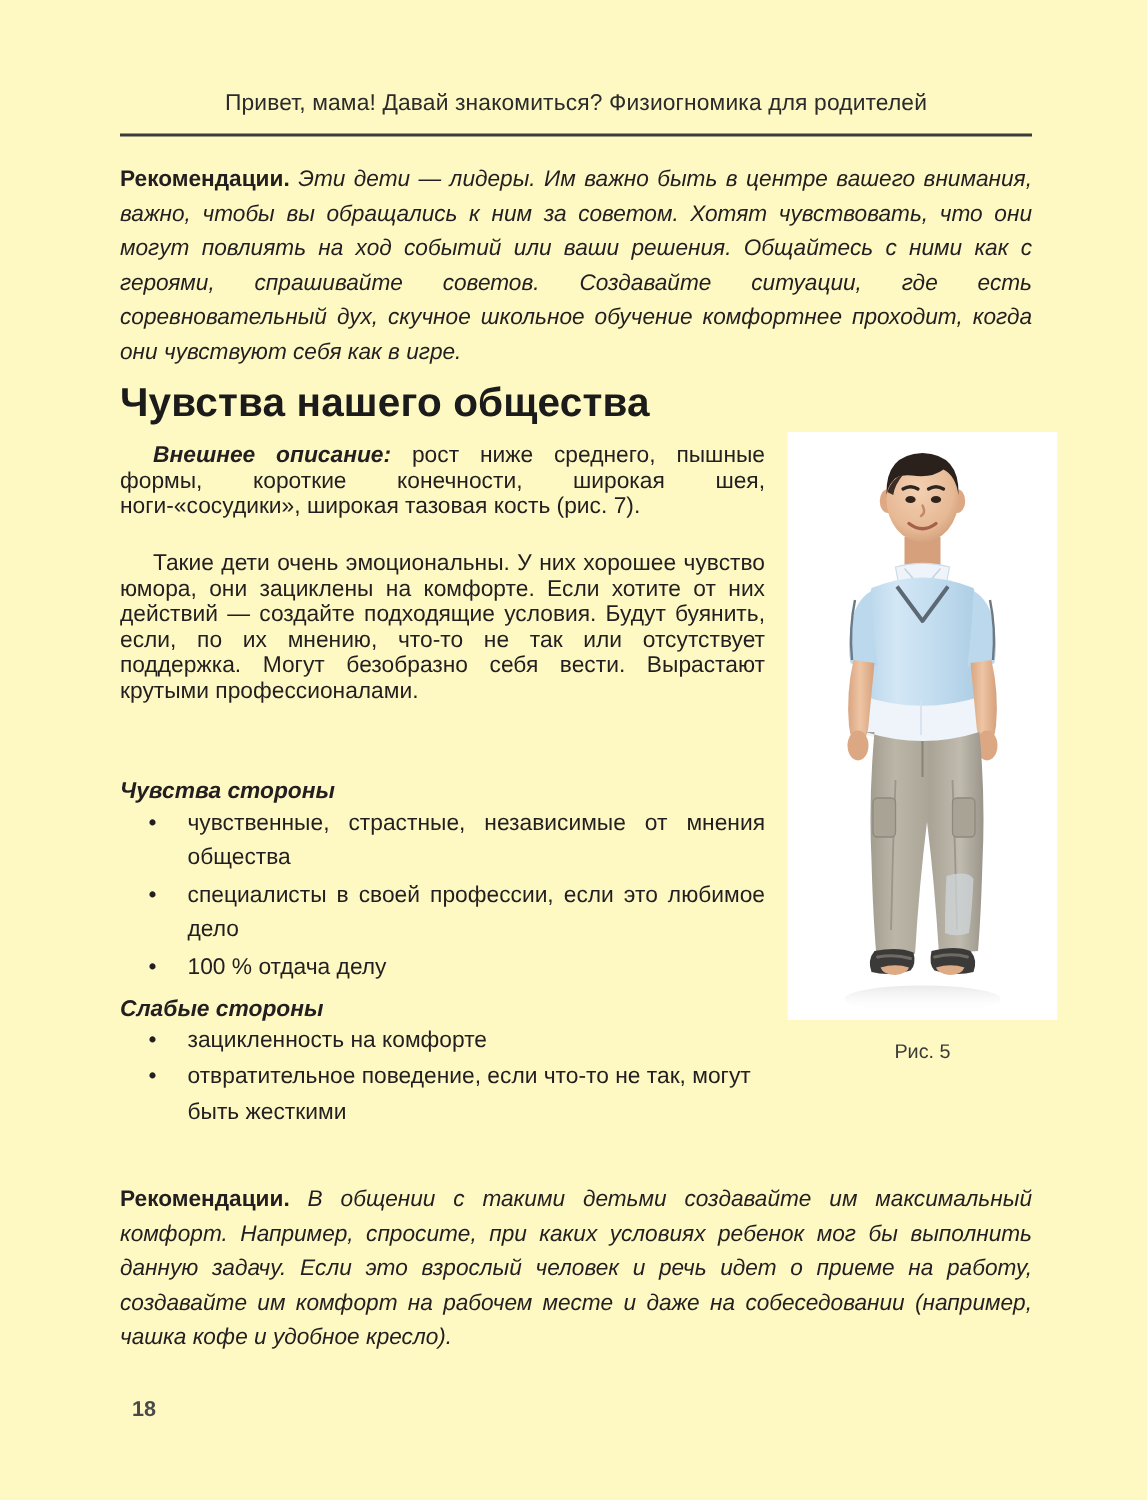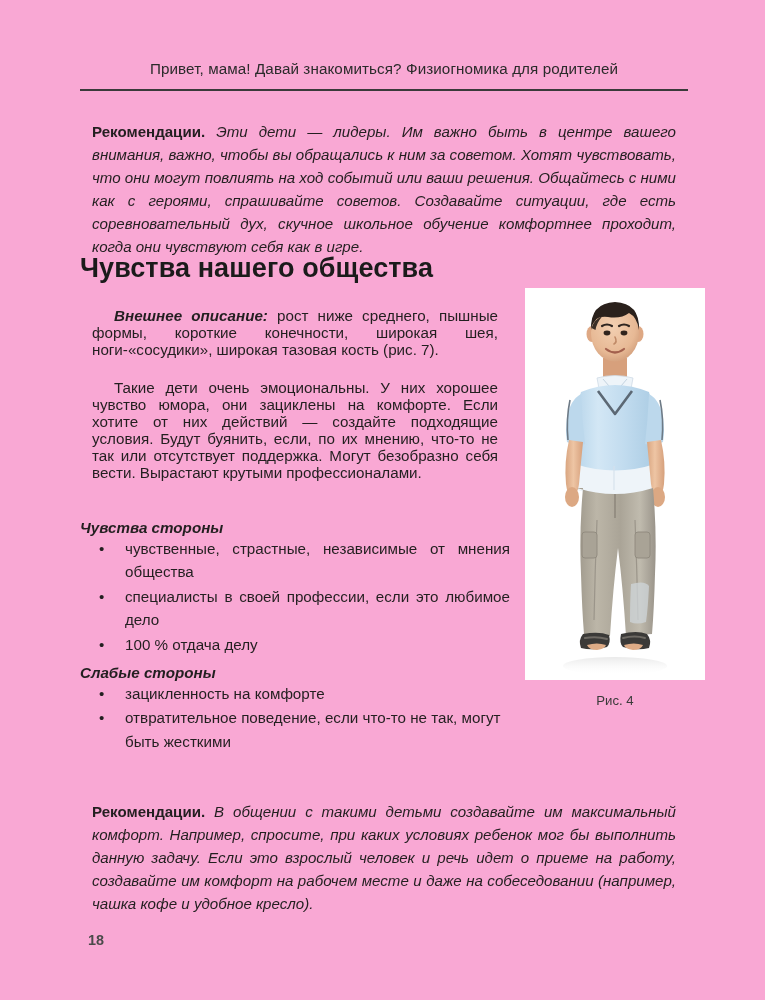--- a/index.html
+++ b/index.html
@@ -12,21 +12,21 @@
     height: 1000px;
     position: relative;
     font-family: "Liberation Sans", "DejaVu Sans", sans-serif;
     color: #231f20;
     overflow: hidden;
   }
 
   .page {
     position: absolute;
     inset: 0;
-    background: #f9a8d4;
+    background: #fef9c3;
   }
 
   
   .running-head {
     position: absolute;
     left: 80px;
     top: 60px;
     width: 608px;
     text-align: center;
     font-size: 15.2px;
@@ -49,21 +49,21 @@
     left: 80px;
     width: 608px;
   }
   .col-narrow {
     position: absolute;
     left: 80px;
     width: 430px;
   }
 
   p {
-    margin: 12px;
+    margin: 0;
   }
 
   .para-italic {
     font-style: italic;
     font-size: 15.1px;
     line-height: 23.1px;
     text-align: justify;
     text-justify: inter-word;
     color: #231f20;
   }
@@ -290,17 +290,17 @@
       <path d="M58 346 q16 -3 26 1 q2 8 -2 12 q-14 4 -26 1 q-3 -8 2 -14 Z" fill="#3b3a38"></path>
       <path d="M96 346 q16 -4 26 0 q5 6 2 14 q-12 3 -26 -1 q-4 -4 -2 -13 Z" fill="#3b3a38"></path>
       <path d="M60 350 q12 -2 22 1" stroke="#6e6a64" stroke-width="2" fill="none" stroke-linecap="round"></path>
       <path d="M98 350 q12 -3 22 0" stroke="#6e6a64" stroke-width="2" fill="none" stroke-linecap="round"></path>
 
       <path d="M62 357 q10 -3 19 0 q-1 4 -9 5 q-8 0 -10 -5 Z" fill="#ddab86"></path>
       <path d="M99 357 q10 -3 19 0 q-2 5 -10 5 q-8 -1 -9 -5 Z" fill="#ddab86"></path>
     </svg>
   </div>
 
-  <div class="figure-caption">Рис. 4</div>
+  <div class="figure-caption">Рис. 5</div>
 
   <div class="folio">18</div>
 
 </div>
 
 </body></html>

